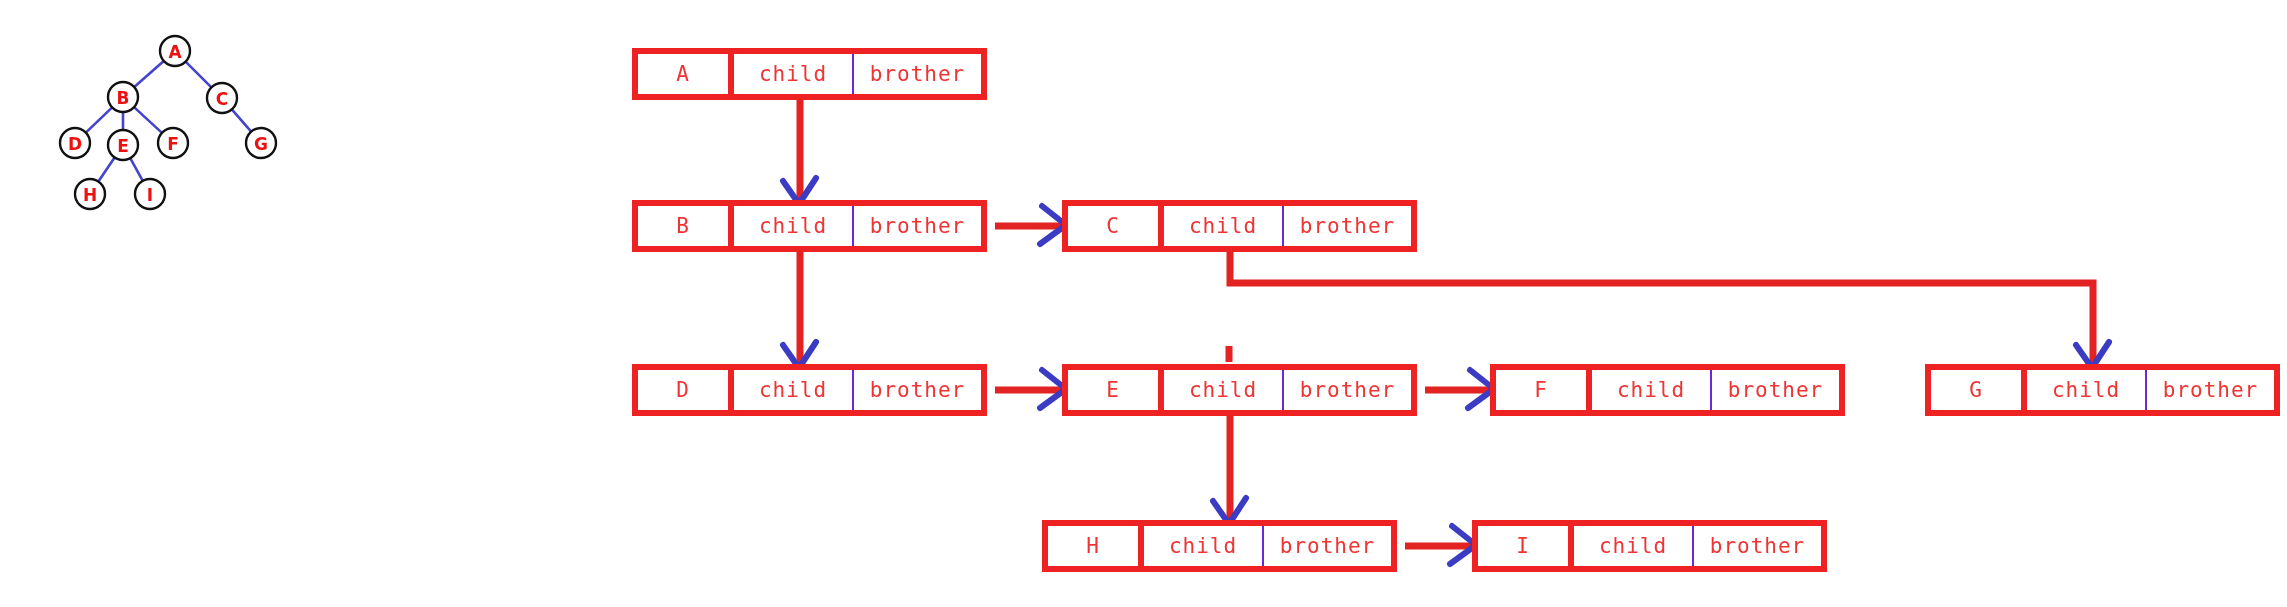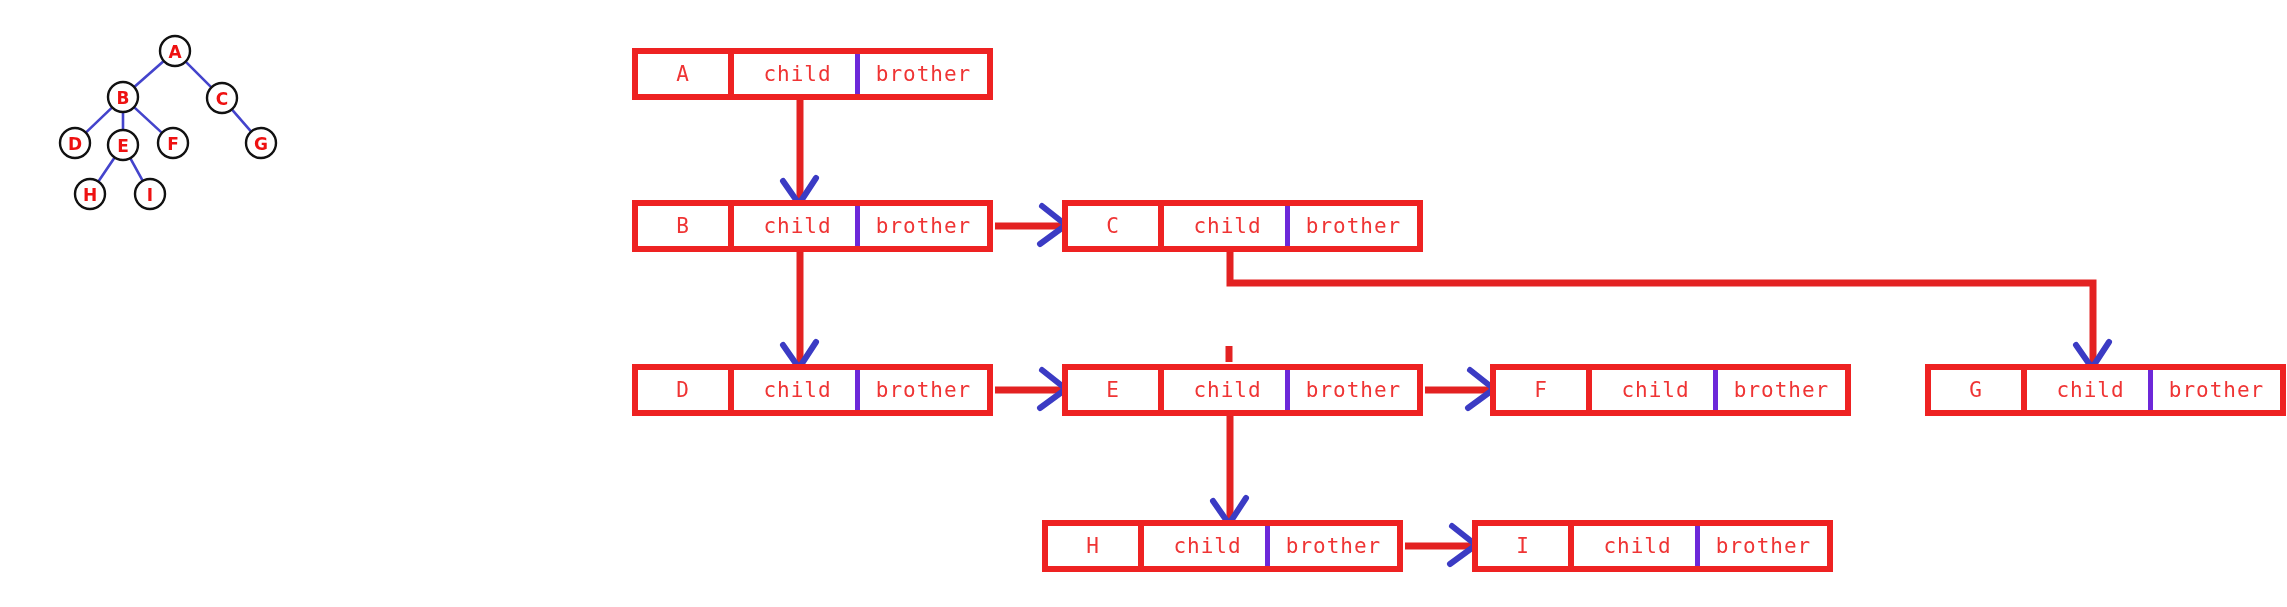--- a/index.html
+++ b/index.html
@@ -10,21 +10,21 @@
   
   #tree{position:absolute;left:0;top:0;width:400px;height:320px;}
 
   
   .node-box{position:absolute;display:flex;box-sizing:border-box;
             border:6px solid #ee2222;background:#ffffff;height:52px;z-index:4;}
   .cell{box-sizing:border-box;display:flex;align-items:center;justify-content:center;
         color:#ef3434;font-size:21px;letter-spacing:1px;line-height:1;
         background:#fff;height:100%;}
   .cell.key{border-right:6px solid #ee2222;}
-  .cell.child{border-right:5px solid #6d28d9;margin-left:6px;}
+  .cell.child{border-right:2px solid #6d28d9;}
   .cell.brother{}
 
   
   #links{position:absolute;left:0;top:0;width:2287px;height:607px;z-index:2;}
 </style>
 </head>
 <body>
 
 <div id="stage">
 

